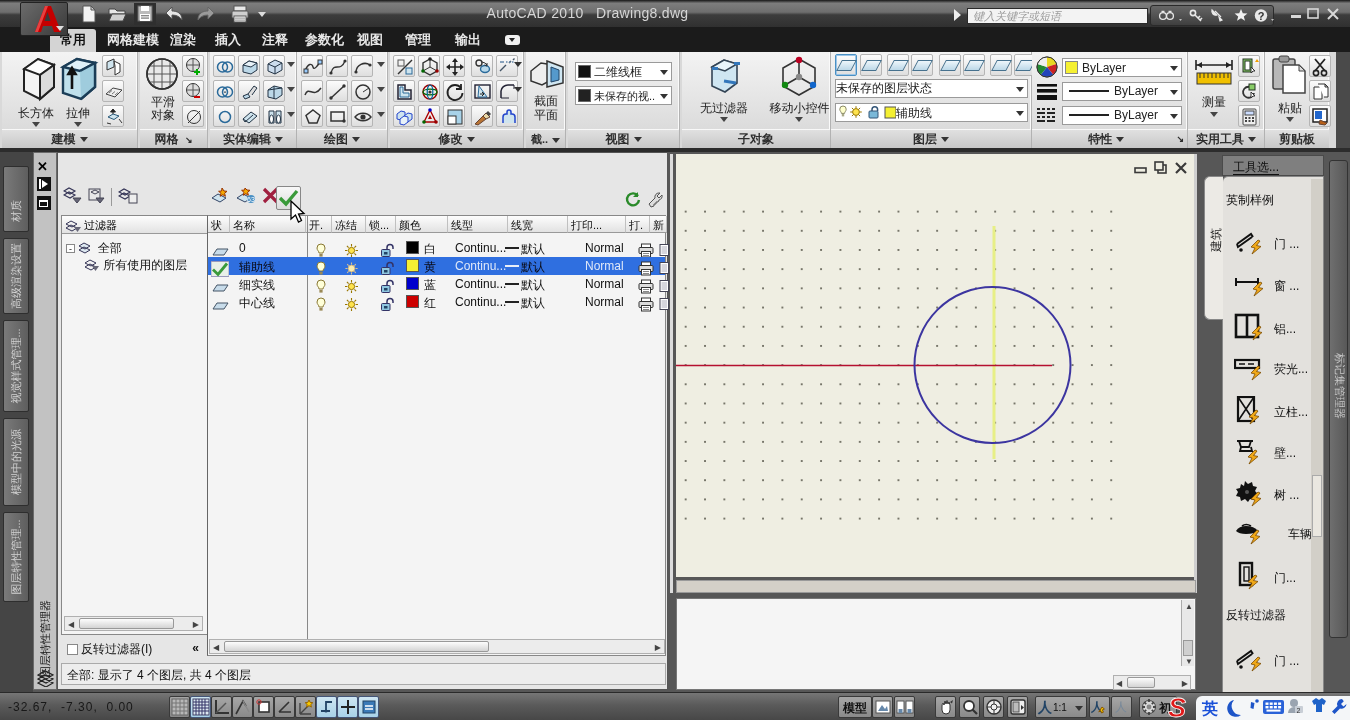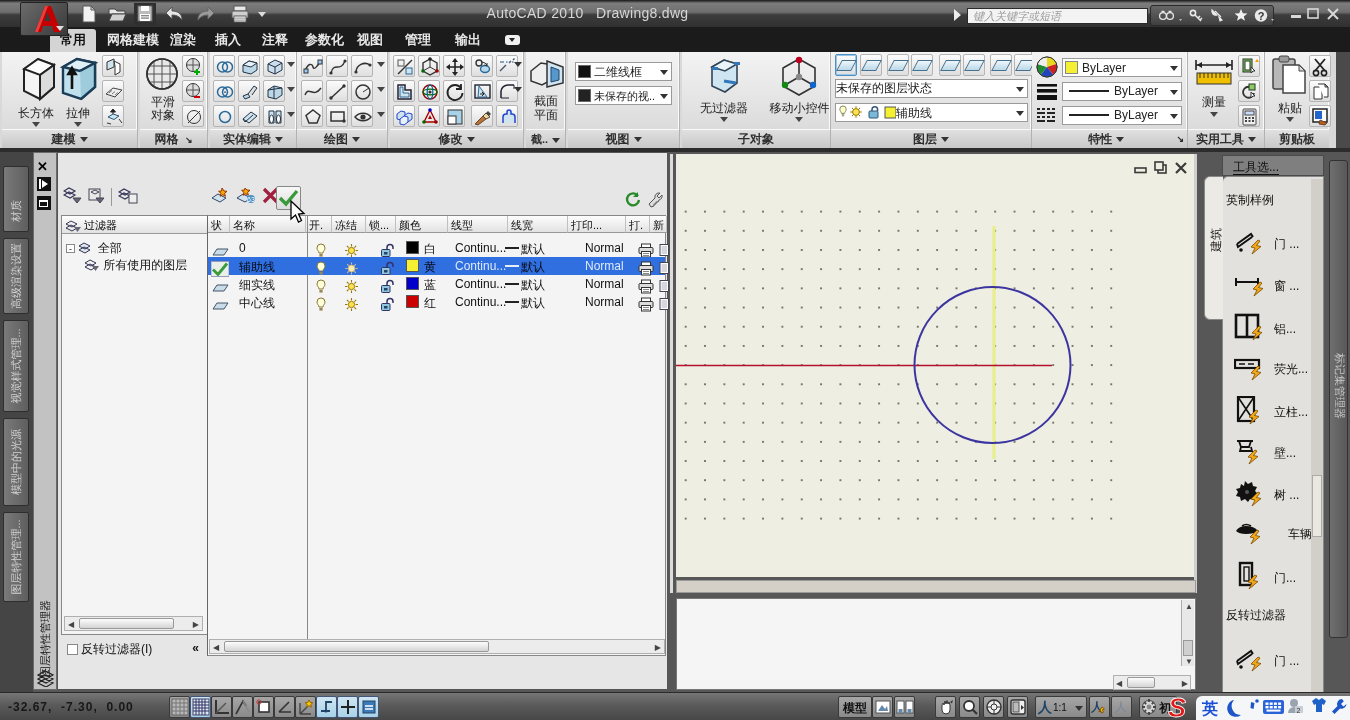--- a/index.html
+++ b/index.html
@@ -978,20 +978,21 @@
         <svg class="cell" style="left:451px; top:2px;" width="11" height="14">
           <use href="#pg"></use>
         </svg>
       </div>
       <div class="hscroll" style="left:1px; top:423px; width:456px; background:#ececec;">
         <div class="sarrow" style="left:3px;">◀</div>
         <div class="sarrow" style="right:3px;">▶</div>
         <div class="thumb" style="left:14px; width:265px;"></div>
       </div>
     </div>
+    <div id="pal-status">全部: 显示了 4 个图层, 共 4 个图层</div>
   </div>
 
   <div class="abs" id="dledge"></div>
   <div class="abs" id="dredge"></div>
   <div class="abs" id="draw">
     <div id="dots"></div>
     <svg class="abs" style="left:0; top:0;" width="520" height="423" viewBox="0 0 520 423">
       <line x1="318" y1="72" x2="318" y2="305" stroke="#e7ef86" stroke-width="3"></line>
       <line x1="0" y1="211.5" x2="376" y2="211.5" stroke="#b51030" stroke-width="1.4"></line>
       <circle cx="316.5" cy="211" r="78" fill="none" stroke="#3c35a0" stroke-width="2"></circle>
@@ -1107,21 +1108,21 @@
     </div>
     <div style="position:absolute; right:1px; top:24px; width:12px; height:514px; background:#d2cfc8;">
       <div style="position:absolute; left:1px; top:296px; width:10px; height:62px; background:#eae7e0; border:1px solid #aaa;"></div>
     </div>
   </div>
   <div class="abs" id="rtab">
     <span>标记集管理器</span>
   </div>
 
   <div class="abs" id="statusbar">
-    <div style="position:absolute; left:8px; top:7px; font-size:12px; color:#181818; letter-spacing:1px;font-weight:bold;">-32.67,&nbsp; -7.30,&nbsp; 0.00</div>
+    <div style="position:absolute; left:8px; top:7px; font-size:12px; color:#181818; letter-spacing:1px;">-32.67,&nbsp; -7.30,&nbsp; 0.00</div>
 
     <div class="stb" style="left:169px;"><svg width="18" height="18" viewBox="0 0 18 18">
         <rect x="1" y="1" width="16" height="16" fill="#b8b8b8" stroke="#666"></rect>
         <g stroke="#777">
           <path d="M1 5 h16 M1 9 h16 M1 13 h16 M5 1 v16 M9 1 v16 M13 1 v16"></path>
         </g>
       </svg></div>
     <div class="stb on" style="left:190px;"><svg width="18" height="18" viewBox="0 0 18 18">
         <rect x="1" y="1" width="16" height="16" fill="#dce8f0" stroke="#446"></rect>
         <g stroke="#336">

